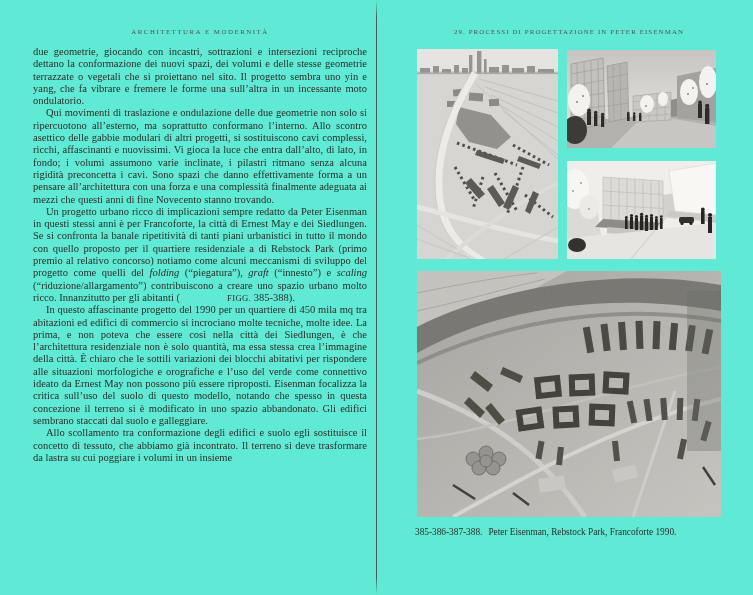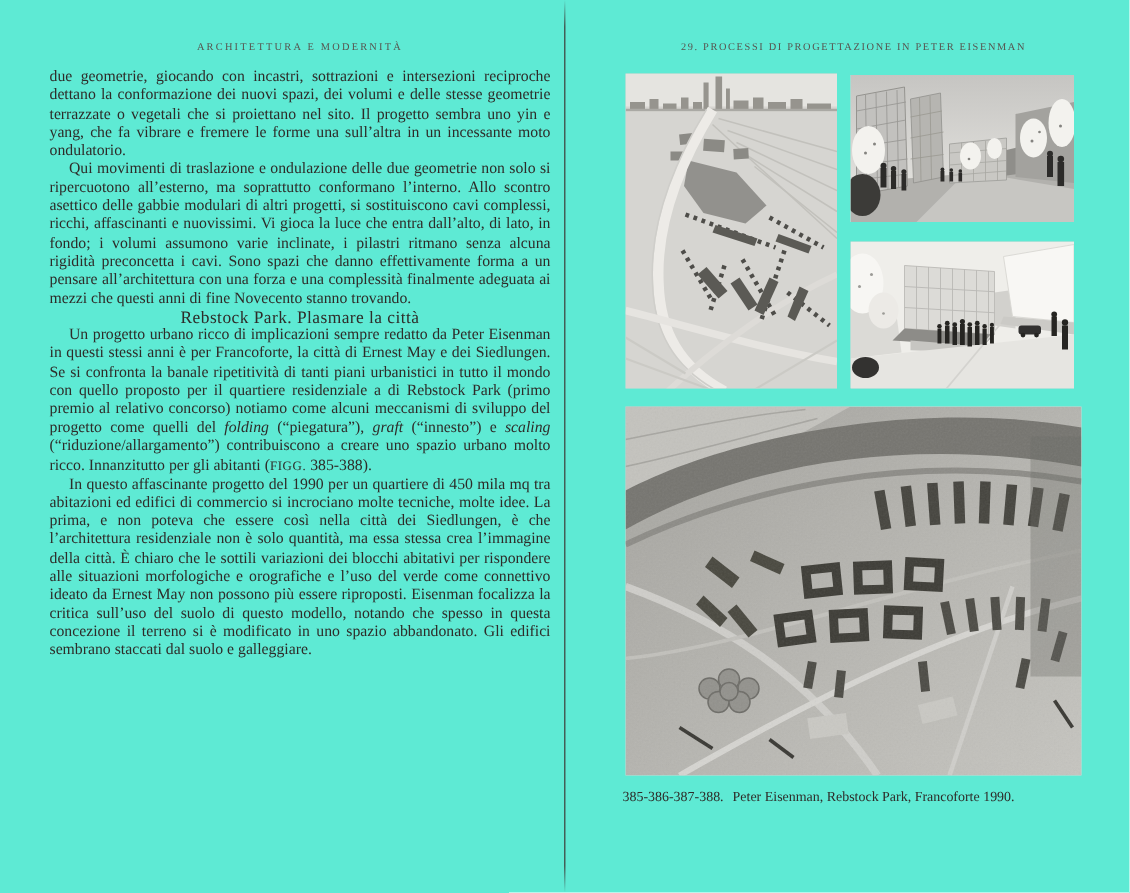--- a/index.html
+++ b/index.html
@@ -21,21 +21,21 @@
   .page-right .running-head{left:40px;width:304px;letter-spacing:1.1px;}
 
   .textcol{position:absolute;left:33px;top:46px;width:334px;
            font-size:10.5px;line-height:12.3px;text-align:justify;
            -webkit-hyphens:auto;hyphens:auto;color:#2e2c29;}
   .textcol p{margin:0;padding:0;}
   .textcol p.indent{text-indent:13px;}
   .section-heading{margin:11px 0 9px 0;text-align:center;font-size:11.6px;
                    letter-spacing:.3px;text-indent:0;}
   .it{font-style:italic;}
-  .sc{font-size:8.6px;letter-spacing:.4px;}
+  .sc{font-size:8.6px;letter-spacing:.4px;margin-left:47px;}
 
   .page-number{position:absolute;top:566px;text-align:center;font-size:9.8px;color:#2e2c29;}
   .page-left .page-number{left:33px;width:334px;}
   .page-right .page-number{left:40px;width:304px;}
 
   .figure{position:absolute;overflow:hidden;background:#d8d7d3;}
   .figure svg{display:block;}
   .fig-385{left:40px;top:49px;width:141px;height:210px;}
   .fig-386{left:190px;top:50px;width:149px;height:98px;}
   .fig-387{left:190px;top:161px;width:149px;height:98px;}
@@ -50,25 +50,25 @@
 <div class="spread">
 
   <div class="page page-left">
 
     <div class="running-head">ARCHITETTURA E MODERNITÀ</div>
 
     <div class="textcol">
       <p>due geometrie, giocando con incastri, sottrazioni e intersezioni reciproche dettano la conformazione dei nuovi spazi, dei volumi e delle stesse geometrie terrazzate o vegetali che si proiettano nel sito. Il progetto sembra uno yin e yang, che fa vibrare e fremere le forme una sull’altra in un incessante moto ondulatorio.</p>
       <p class="indent">Qui movimenti di traslazione e ondulazione delle due geometrie non solo si ripercuotono all’esterno, ma soprattutto conformano l’interno. Allo scontro asettico delle gabbie modulari di altri progetti, si sostituiscono cavi complessi, ricchi, affascinanti e nuovissimi. Vi gioca la luce che entra dall’alto, di lato, in fondo; i volumi assumono varie inclinate, i pilastri ritmano senza alcuna rigidità preconcetta i cavi. Sono spazi che danno effettivamente forma a un pensare all’architettura con una forza e una complessità finalmente adeguata ai mezzi che questi anni di fine Novecento stanno trovando.</p>
 
-      <p class="section-heading">Rebstock Park. Plasmare la città</p>
 
       <p class="indent"><span>Un progetto urbano ricco di implicazioni sempre redatto da Peter Eisenman in questi stessi anni è per Francoforte, la città di Ernest May e dei Siedlungen. Se si confronta la banale ripetitività di tanti piani urbanistici in tutto il mondo con quello proposto per il quartiere residenziale a di Rebstock Park (primo premio al relativo concorso) notiamo come alcuni meccanismi di sviluppo del progetto come quelli del </span><span class="it">folding</span><span> (“piegatura”), </span><span class="it">graft</span><span> (“innesto”) e </span><span class="it">scaling</span><span> (“riduzione/allargamento”) contribuiscono a creare uno spazio urbano molto ricco. Innanzitutto per gli abitanti (</span><span class="sc">FIGG.</span><span> 385-388).</span></p>
 
       <p class="indent">In questo affascinante progetto del 1990 per un quartiere di 450 mila mq tra abitazioni ed edifici di commercio si incrociano molte tecniche, molte idee. La prima, e non poteva che essere così nella città dei Siedlungen, è che l’architettura residenziale non è solo quantità, ma essa stessa crea l’immagine della città. È chiaro che le sottili variazioni dei blocchi abitativi per rispondere alle situazioni morfologiche e orografiche e l’uso del verde come connettivo ideato da Ernest May non possono più essere riproposti. Eisenman focalizza la critica sull’uso del suolo di questo modello, notando che spesso in questa concezione il terreno si è modificato in uno spazio abbandonato. Gli edifici sembrano staccati dal suolo e galleggiare.</p>
+      <p class="indent">Allo scollamento tra conformazione degli edifici e suolo egli sostituisce il concetto di tessuto, che abbiamo già incontrato. Il terreno si deve trasformare da lastra su cui poggiare i volumi in un insieme</p>
     </div>
 
   </div>
 
   <div class="gutter"></div>
 
   <div class="page page-right">
 
     <div class="running-head">29.  PROCESSI DI PROGETTAZIONE IN PETER EISENMAN</div>
 

